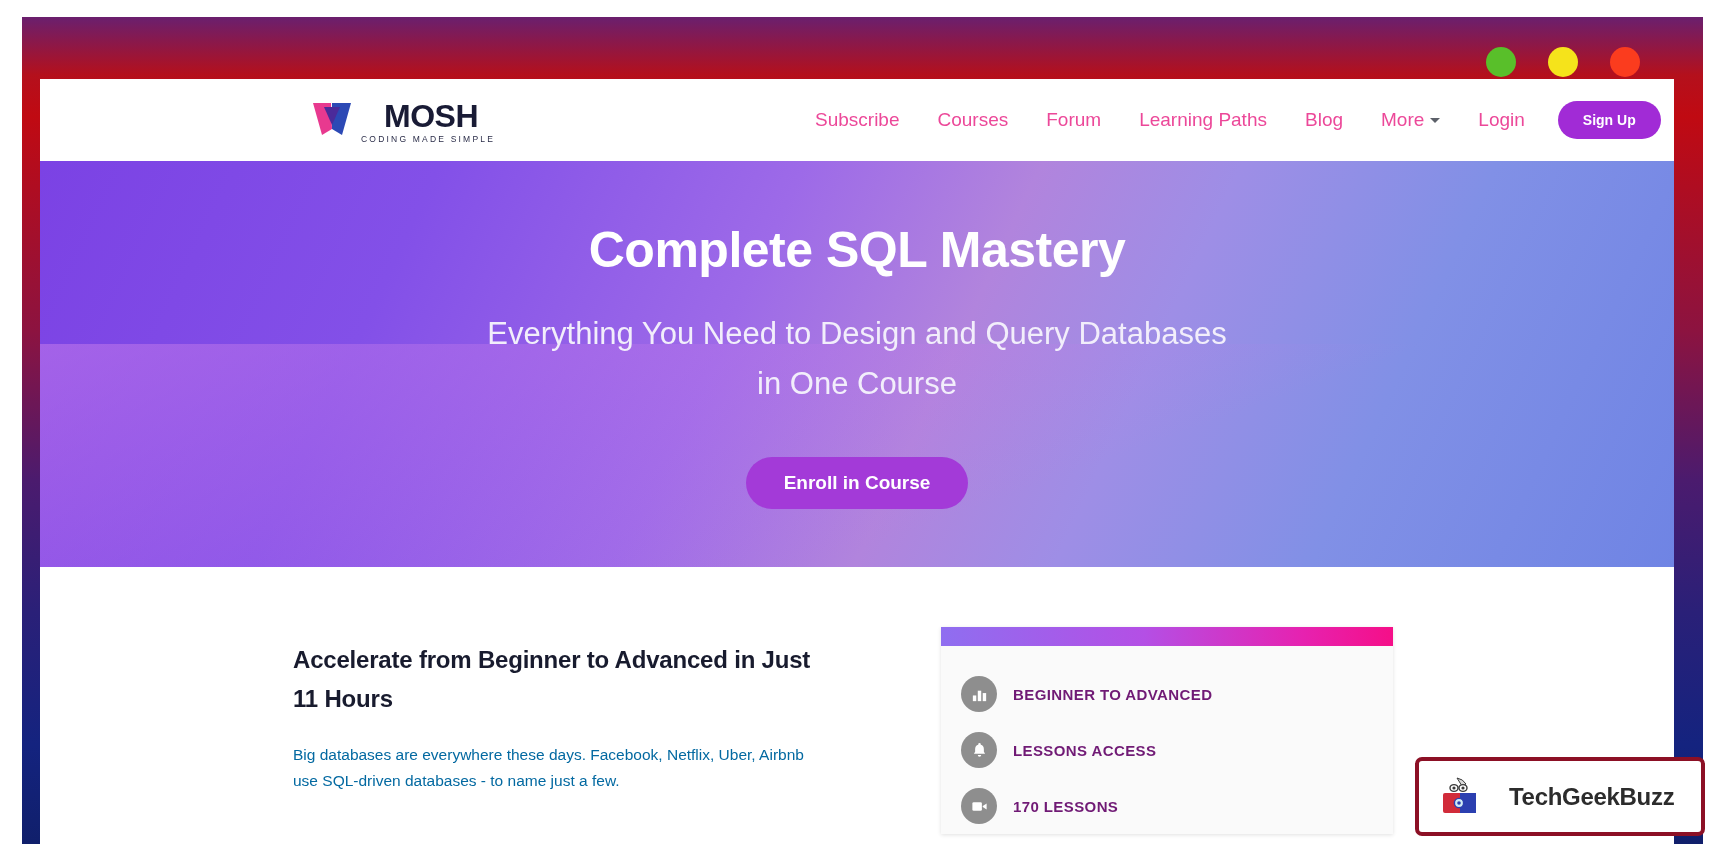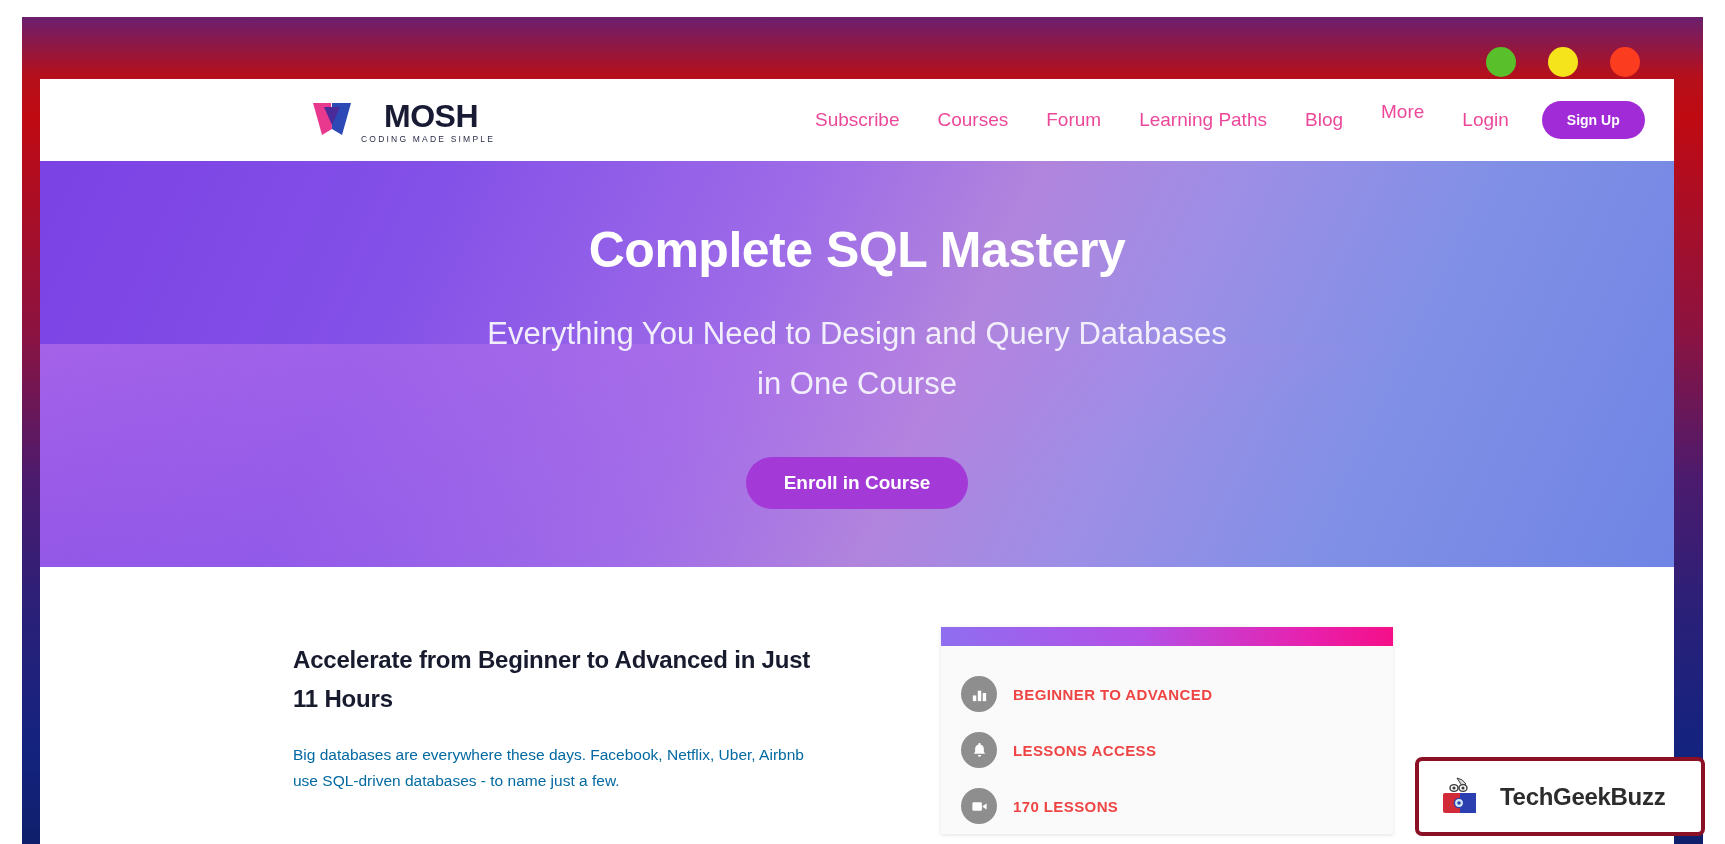--- a/index.html
+++ b/index.html
@@ -106,21 +106,21 @@
     gap: 0;
   }
   .nav-item {
     font-size: 19px;
     color: #ec4899;
     padding: 0 19px;
     white-space: nowrap;
     cursor: pointer;
     line-height: 82px;
   }
-  .nav-item.with-caret { display: inline-flex; align-items: center; gap: 12px; flex-direction: column; }
+  .nav-item.with-caret { display: inline-flex; align-items: center; gap: 6px; }
   .caret {
     width: 0; height: 0;
     border-left: 5px solid transparent;
     border-right: 5px solid transparent;
     border-top: 5px solid #5c6069;
     display: inline-block;
   }
   .signup-btn {
     margin-left: 14px;
     background: #a12bd6;
@@ -248,37 +248,37 @@
     background: #8e8e8e;
     display: flex;
     align-items: center;
     justify-content: center;
     flex: none;
   }
   .feat-label {
     font-size: 15px;
     font-weight: bold;
     letter-spacing: 0.4px;
-    color: #ef4444;
+    color: #701a75;
     white-space: nowrap;
   }
 
   
   .watermark {
     position: absolute;
     left: 1415px;
     top: 757px;
     width: 290px;
     height: 79px;
     background: #ffffff;
     border: 4px solid #8c1025;
     border-radius: 7px;
     display: flex;
     align-items: center;
-    gap: 17px;
+    gap: 26px;
     padding-left: 18px;
     z-index: 50;
   }
   .wm-logo { width: 46px; height: 44px; flex: none; }
   .wm-text {
     font-size: 24px;
     font-weight: bold;
     color: #2c2c2c;
     letter-spacing: -0.3px;
   }

